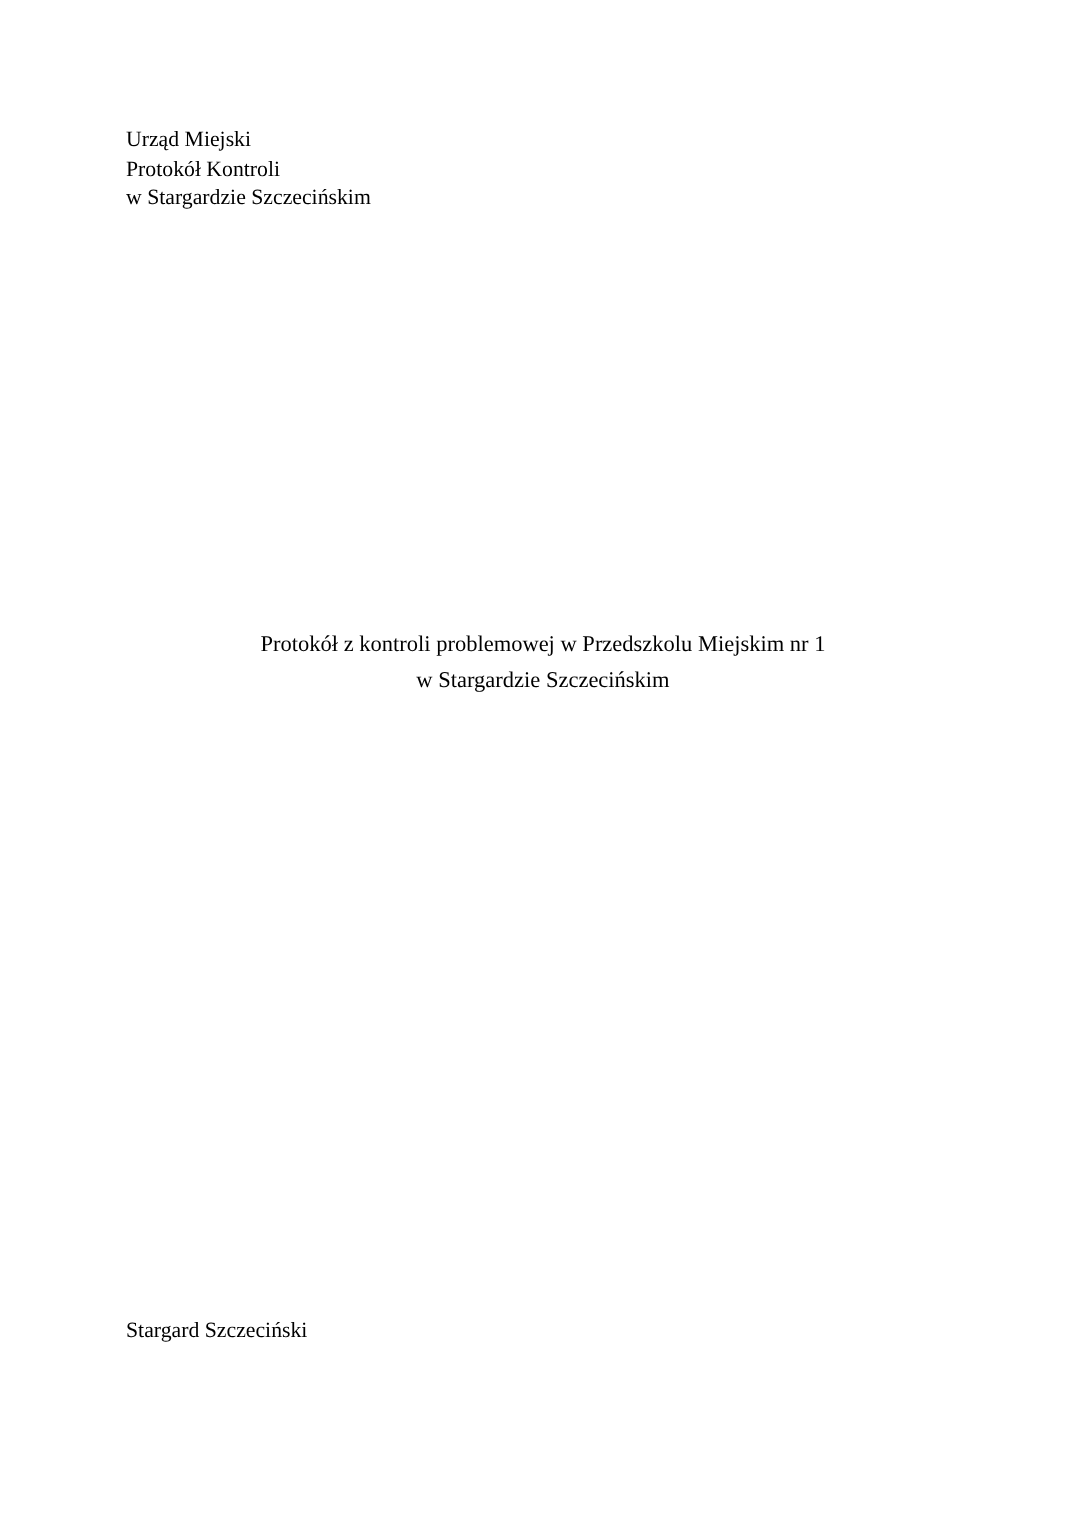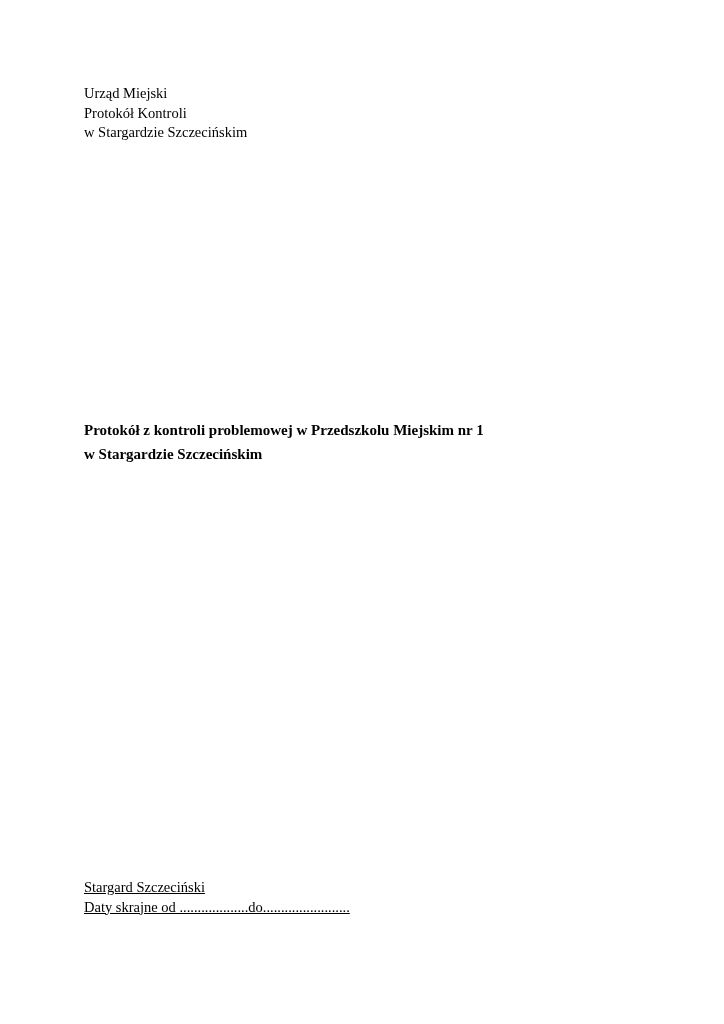--- a/index.html
+++ b/index.html
@@ -28,36 +28,35 @@
     white-space: nowrap;
   }
   .header-block .line {
     display: block;
   }
   .title-block {
     position: absolute;
     left: 84px;
     top: 418px;
     width: 556px;
-    text-align: left;
-    font-weight: bold;
+    text-align: center;
+    font-weight: normal;
     font-size: 15px;
     line-height: 24px;
   }
   .title-block .line {
     display: block;
   }
   .footer-block {
     position: absolute;
     left: 84px;
     top: 878px;
     font-size: 14.5px;
     line-height: 19.5px;
     white-space: nowrap;
-    text-decoration: underline;
   }
   .footer-block .line {
     display: block;
   }
 </style>
 </head>
 <body>
 
 <div class="page">
 
@@ -67,16 +66,15 @@
     <span class="line">w Stargardzie Szczecińskim</span>
   </div>
 
   <div class="title-block">
     <span class="line">Protokół z kontroli problemowej w Przedszkolu Miejskim nr 1</span>
     <span class="line">w Stargardzie Szczecińskim</span>
   </div>
 
   <div class="footer-block">
     <span class="line">Stargard Szczeciński</span>
-    <span class="line">Daty skrajne od ...................do........................</span>
   </div>
 
 </div>
 
 </body></html>

